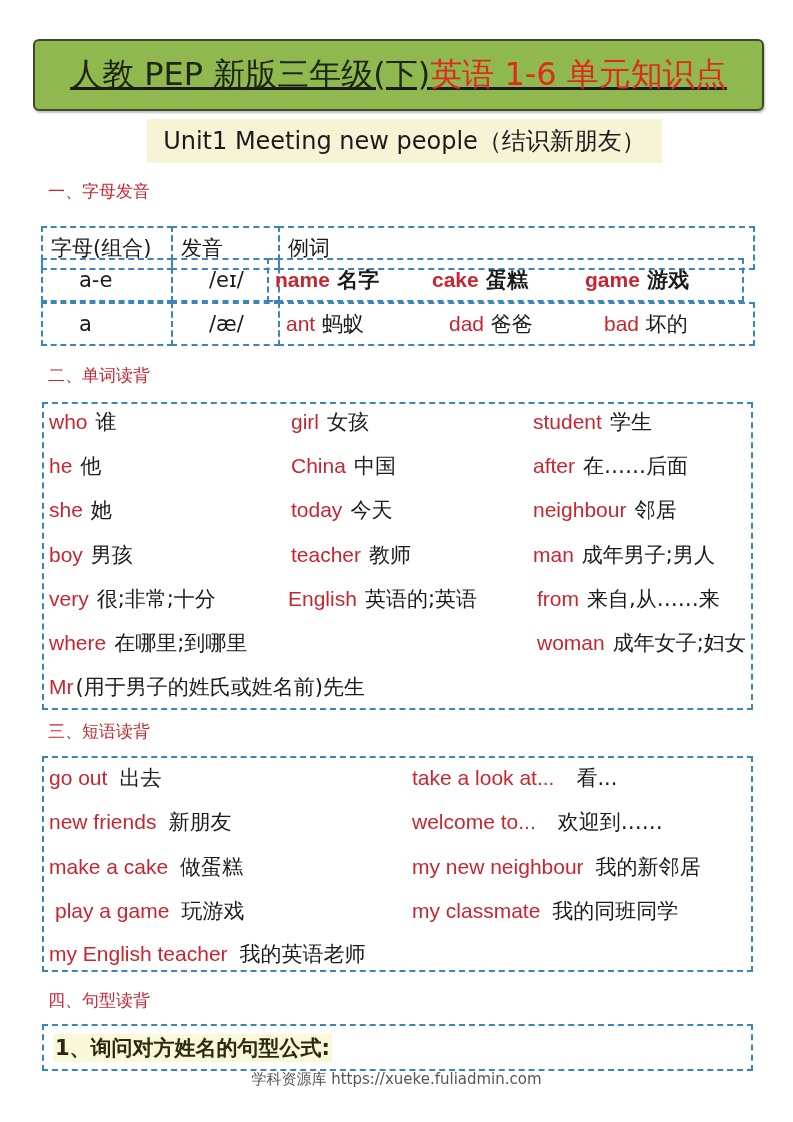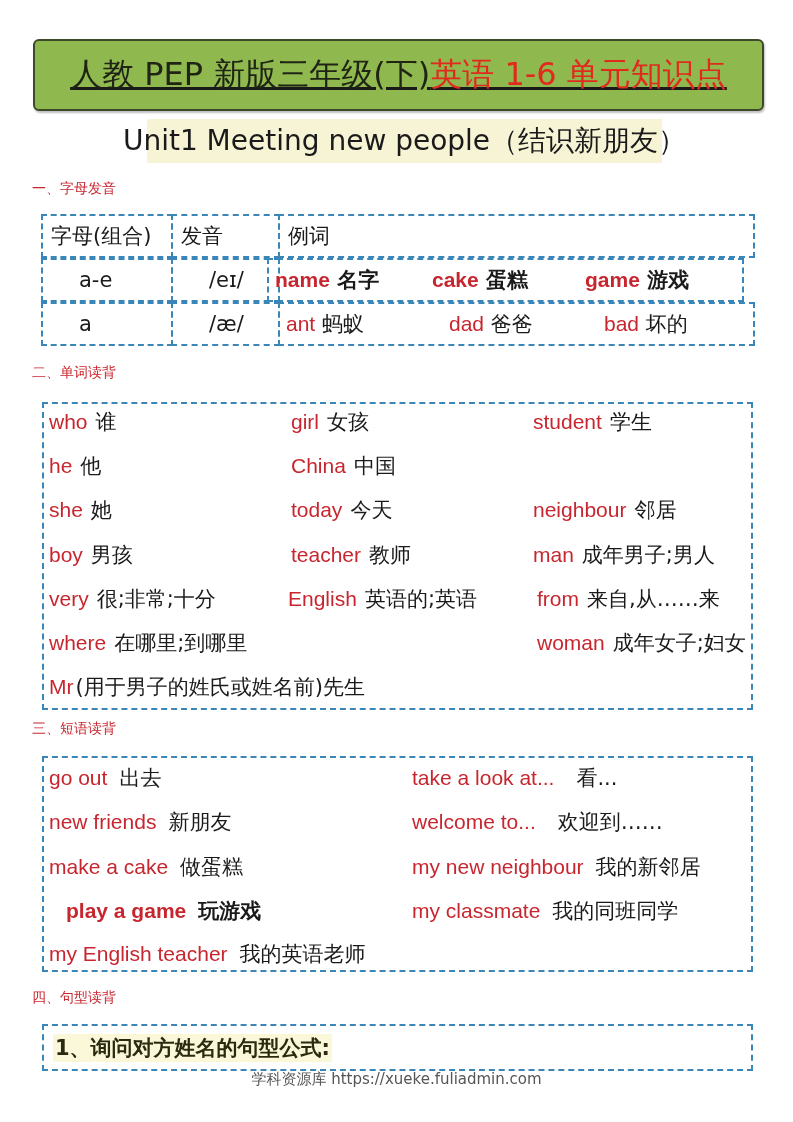--- a/index.html
+++ b/index.html
@@ -13,25 +13,25 @@
     font-size: 32px; letter-spacing: 0px; white-space: nowrap;
     box-shadow: 1px 2px 2px rgba(0,0,0,0.25);
     text-decoration: underline;
   }
   .title-black { color: #1f2414; }
   .title-red { color: #e02a1c; }
 
   .unit-banner {
     position: absolute; left: 147px; top: 119px; width: 515px; height: 44px;
     background: #f7f4d6; display: flex; align-items: center; justify-content: center;
-    font-size: 28px; color: #1a1a1a; white-space: nowrap;
+    font-size: 24px; color: #1a1a1a; white-space: nowrap;
   }
 
   .section-heading {
-    position: absolute; left: 32px; font-size: 14px; color: #c8262f; white-space: nowrap;
+    position: absolute; left: 48px; font-size: 17px; color: #c8262f; white-space: nowrap;
   }
 
   .dashed-box {
     position: absolute; border: 2px dashed #3a86b8;
   }
 
   
   .ph-table { position: absolute; left: 41px; top: 214px; width: 714px; height: 134px; }
   .ph-row { position: absolute; left: 0; width: 714px; height: 44px; }
   .ph-cell { position: absolute; top: 0; height: 100%; border: 2px dashed #3a86b8; display: flex; align-items: center; font-size: 21px; white-space: nowrap; }
@@ -62,21 +62,21 @@
   <span class="title-black">人教 PEP 新版三年级(下)</span>
   <span class="title-red">英语 1-6 单元知识点</span>
 </div>
 
 <div class="unit-banner">Unit1 Meeting new people（结识新朋友）</div>
 
 <div class="section-heading" style="top:180px;">一、字母发音</div>
 
 <div class="ph-table">
 
-  <div class="ph-row" style="top:0;text-decoration:underline;">
+  <div class="ph-row" style="top:12px;text-decoration:underline;">
     <div class="ph-cell" style="left:0;width:132px;padding-left:8px;">字母(组合)</div>
     <div class="ph-cell" style="left:130px;width:109px;padding-left:8px;">发音</div>
     <div class="ph-cell" style="left:237px;width:477px;padding-left:8px;">例词</div>
   </div>
 
   <div class="ph-row" style="top:44px;">
     <div class="ph-cell" style="left:0;width:132px;padding-left:36px;">a-e</div>
     <div class="ph-cell" style="left:130px;width:109px;padding-left:36px;text-align:right;">/eɪ/</div>
     <div class="ph-cell" style="left:226px;width:477px;font-weight:bold;">
       <span style="position:absolute;left:6px;"><span class="en">name</span> <span class="zh">名字</span></span>
@@ -98,20 +98,21 @@
 
 <div class="section-heading" style="top:364px;">二、单词读背</div>
 <div class="dashed-box word-box">
 
   <div class="word-item" style="left:5px;top:4px;"><span class="en">who</span><span class="zh">谁</span></div>
   <div class="word-item" style="left:247px;top:4px;"><span class="en">girl</span><span class="zh">女孩</span></div>
   <div class="word-item" style="left:489px;top:4px;"><span class="en">student</span><span class="zh">学生</span></div>
 
   <div class="word-item" style="left:5px;top:48px;"><span class="en">he</span><span class="zh">他</span></div>
   <div class="word-item" style="left:247px;top:48px;"><span class="en">China</span><span class="zh">中国</span></div>
+  <div class="word-item" style="left:489px;top:48px;"><span class="en">after</span><span class="zh">在……后面</span></div>
 
   <div class="word-item" style="left:5px;top:92px;"><span class="en">she</span><span class="zh">她</span></div>
   <div class="word-item" style="left:247px;top:92px;"><span class="en">today</span><span class="zh">今天</span></div>
   <div class="word-item" style="left:489px;top:92px;"><span class="en">neighbour</span><span class="zh">邻居</span></div>
 
   <div class="word-item" style="left:5px;top:137px;"><span class="en">boy</span><span class="zh">男孩</span></div>
   <div class="word-item" style="left:247px;top:137px;"><span class="en">teacher</span><span class="zh">教师</span></div>
   <div class="word-item" style="left:489px;top:137px;"><span class="en">man</span><span class="zh">成年男子;男人</span></div>
 
   <div class="word-item" style="left:5px;top:181px;"><span class="en">very</span><span class="zh">很;非常;十分</span></div>
@@ -128,21 +129,21 @@
 <div class="dashed-box phrase-box">
   <div class="word-item" style="left:5px;top:6px;"><span class="en" style="margin-right:12px;">go out</span><span class="zh">出去</span></div>
   <div class="word-item" style="left:368px;top:6px;"><span class="en" style="margin-right:22px;">take a look at...</span><span class="zh">看...</span></div>
 
   <div class="word-item" style="left:5px;top:50px;"><span class="en" style="margin-right:12px;">new friends</span><span class="zh">新朋友</span></div>
   <div class="word-item" style="left:368px;top:50px;"><span class="en" style="margin-right:22px;">welcome to...</span><span class="zh">欢迎到……</span></div>
 
   <div class="word-item" style="left:5px;top:95px;"><span class="en" style="margin-right:12px;">make a cake</span><span class="zh">做蛋糕</span></div>
   <div class="word-item" style="left:368px;top:95px;"><span class="en" style="margin-right:12px;">my new neighbour</span><span class="zh">我的新邻居</span></div>
 
-  <div class="word-item" style="left:22px;top:139px;font-weight:bold;"><span class="en" style="margin-right:12px;">play a game</span><span class="zh">玩游戏</span></div>
+  <div class="word-item" style="left:11px;top:139px;"><span class="en" style="margin-right:12px;">play a game</span><span class="zh">玩游戏</span></div>
   <div class="word-item" style="left:368px;top:139px;"><span class="en" style="margin-right:12px;">my classmate</span><span class="zh">我的同班同学</span></div>
 
   <div class="word-item" style="left:5px;top:182px;"><span class="en" style="margin-right:12px;">my English teacher</span><span class="zh">我的英语老师</span></div>
 </div>
 
 <div class="section-heading" style="top:989px;">四、句型读背</div>
 <div class="dashed-box sent-box">
   <div class="sent-label">1、询问对方姓名的句型公式:</div>
 </div>
 

